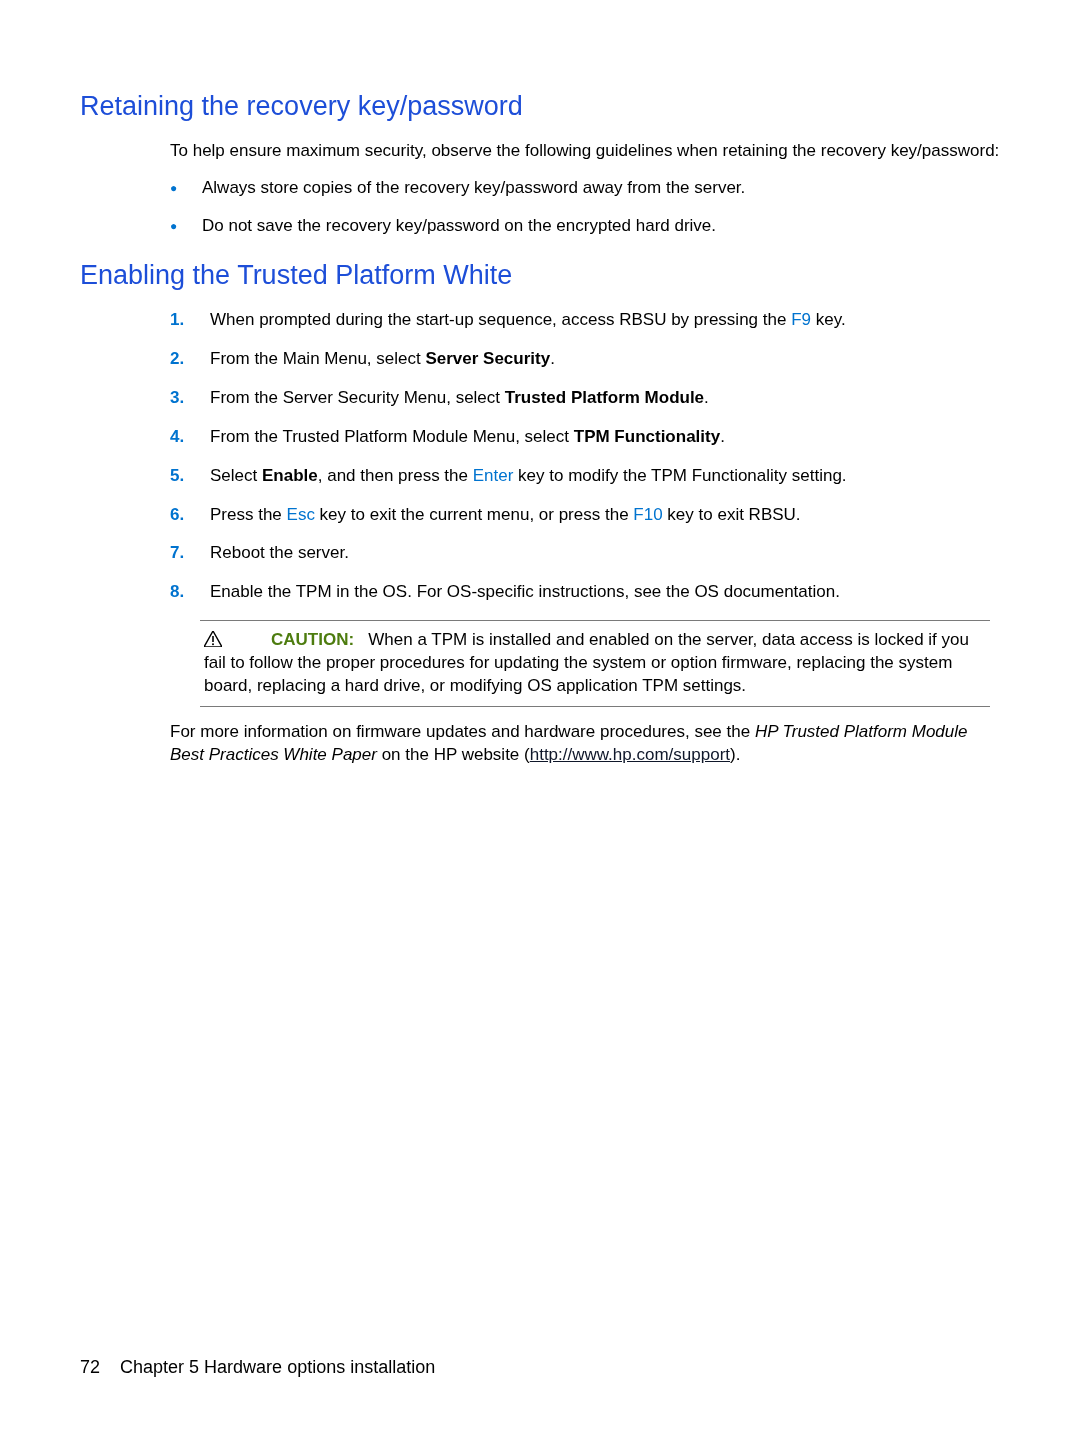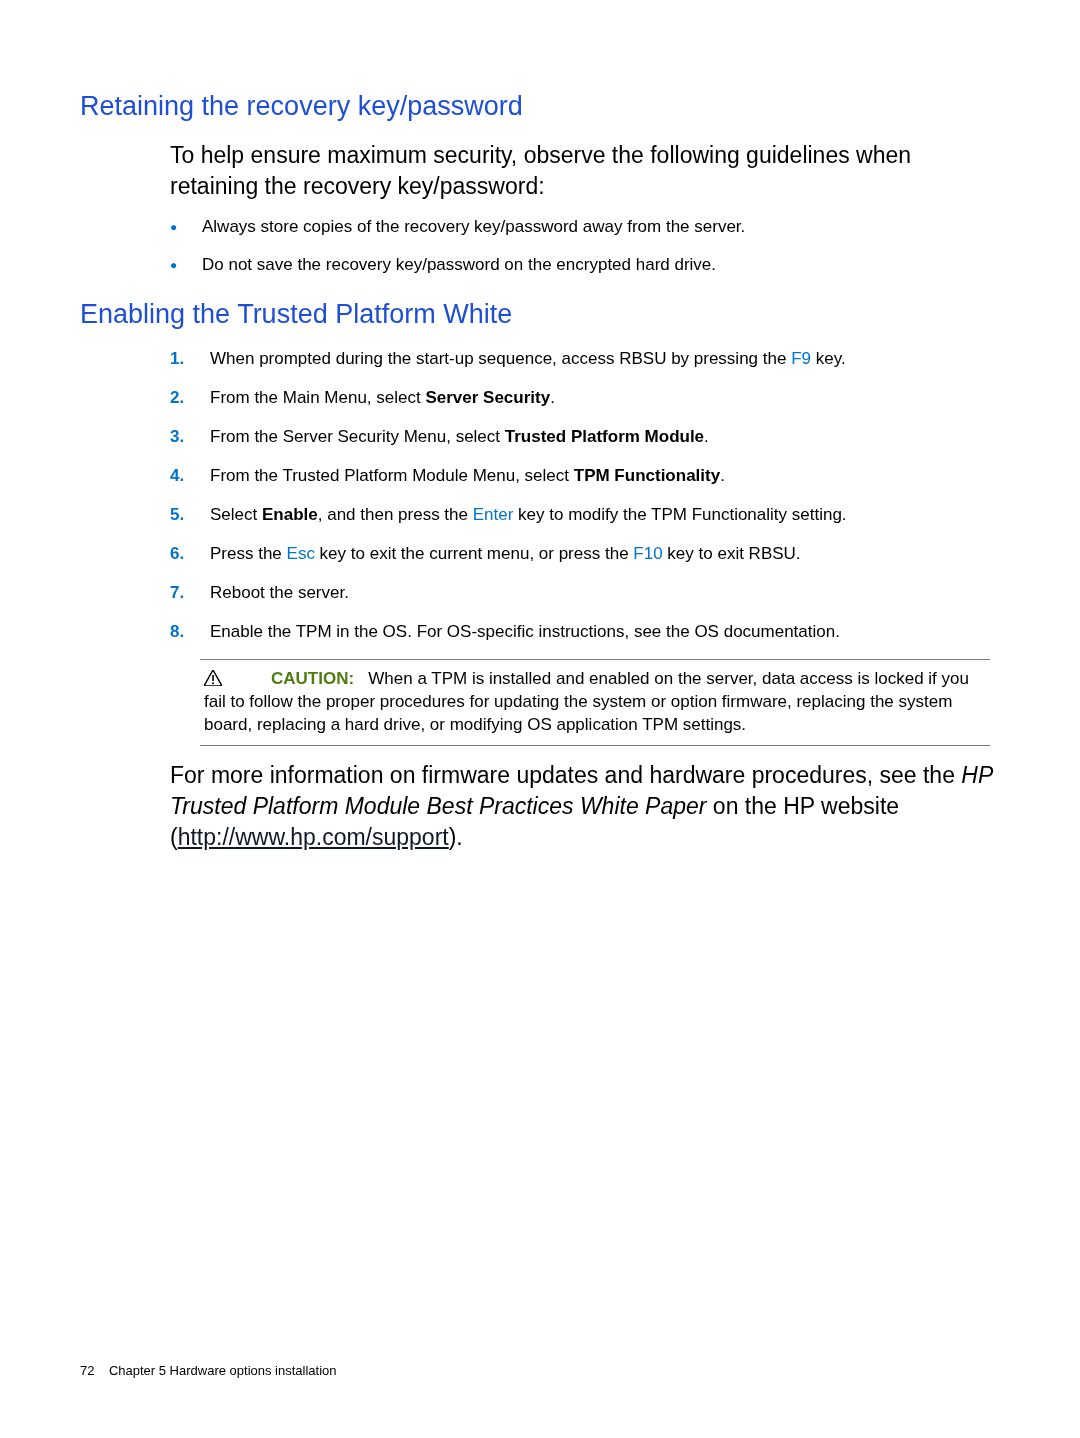--- a/index.html
+++ b/index.html
@@ -13,21 +13,21 @@
       padding: 91px 80px 60px 80px;
     }
     .h2 {
       color: #1d4ed8;
       font-size: 27px;
       font-weight: 400;
       margin-bottom: 18px;
     }
     .h2.second { margin-top: 22px; }
     .body-text {
-      font-size: 23px;
+      font-size: 17px;
       line-height: 1.35;
       margin-left: 90px;
       margin-bottom: 14px;
     }
     .bullet-list { list-style: none; margin-left: 90px; margin-bottom: 8px; }
     .bullet-list li {
       position: relative;
       padding-left: 32px;
       font-size: 17px;
       line-height: 1.35;
@@ -74,21 +74,21 @@
       font-size: 17px;
       line-height: 1.35;
     }
     .caution-label { color: #4d7c0f; font-weight: bold; margin-left: 45px; }
     .link { color: #0f172a; text-decoration: underline; }
     .italic { font-style: italic; }
     .footer {
       position: absolute;
       bottom: 60px;
       left: 80px;
-      font-size: 13px;
+      font-size: 18px;
     }
     svg.warn { vertical-align: -2px; margin-right: 4px; }
   </style>
 </head>
 <body>
 
 <h2 class="h2">Retaining the recovery key/password</h2>
 <p class="body-text">To help ensure maximum security, observe the following guidelines when retaining the recovery key/password:</p>
 <ul class="bullet-list">
   <li>Always store copies of the recovery key/password away from the server.</li>

